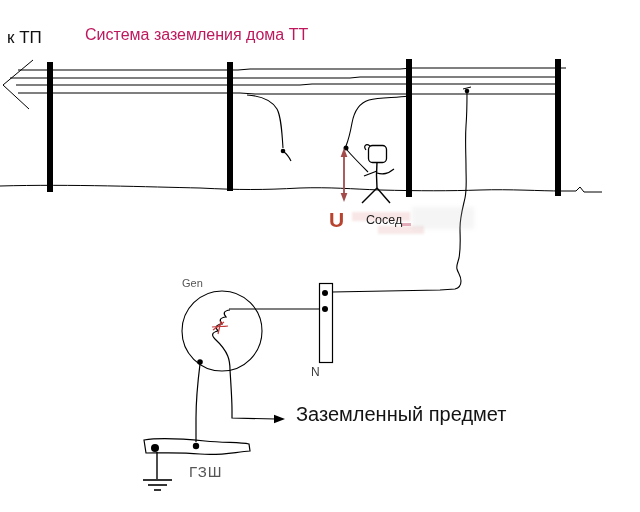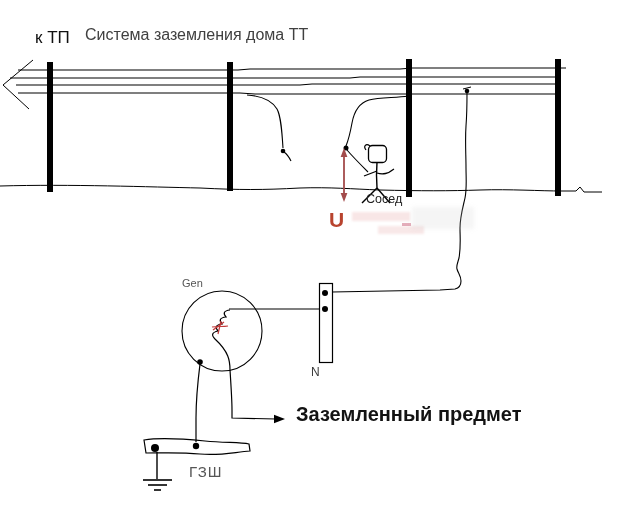--- a/index.html
+++ b/index.html
@@ -11,30 +11,30 @@
     overflow: hidden;
     font-family: "Liberation Sans", "DejaVu Sans", sans-serif;
   }
   #linework { position: absolute; left: 0; top: 0; }
   .stroke-ink   { stroke: var(--c-ink, #000); fill: none; }
   .fill-ink     { fill: var(--c-ink, #000); stroke: none; }
   .stroke-red   { stroke: var(--c-voltage-arrow, #a34b4b); fill: none; }
   .fill-red     { fill: var(--c-voltage-arrow, #a34b4b); stroke: none; }
   .stroke-mark  { stroke: var(--c-generator-mark, #c03a3a); fill: none; }
   .lbl { position: absolute; white-space: nowrap; color: #161616; }
-  .lbl-to-substation { left: 7px;  top: 28px;  font-size: 17px; color: #111; margin-left: 28px; }
-  .lbl-title         { left: 85px; top: 26px;  font-size: 16px; color: #404040; }
-  .lbl-neighbor      { left: 366px; top: 192px; font-size: 12.5px; color: #222; }
+  .lbl-to-substation { left: 7px;  top: 28px;  font-size: 17px; color: #111; }
+  .lbl-title         { left: 85px; top: 26px;  font-size: 16px; color: #be185d; }
+  .lbl-neighbor      { left: 366px; top: 213px; font-size: 12.5px; color: #222; }
   .lbl-voltage       { left: 329px; top: 208px; font-size: 21px; font-weight: bold;
                        color: var(--c-voltage-label, #b8432e); }
   .lbl-generator     { left: 182px; top: 277px; font-size: 11px; color: var(--c-label-gray, #555); }
   .lbl-neutral-bus   { left: 311px; top: 365px; font-size: 12px; color: #3a3a3a; }
   .lbl-gzsh          { left: 189px; top: 463px; font-size: 15px; letter-spacing: 1px;
                        color: var(--c-label-gray, #555); }
-  .lbl-grounded      { left: 296px; top: 403px; font-size: 20px; font-weight: 700; color: #131313; }
+  .lbl-grounded      { left: 296px; top: 403px; font-size: 20px; font-weight: 400; color: #131313; }
   .smudge { position: absolute; pointer-events: none; }
   .smudge-a { left: 352px; top: 212px; width: 58px; height: 9px;  background: rgba(242,205,205,.5);  filter: blur(1px); }
   .smudge-b { left: 378px; top: 226px; width: 46px; height: 8px;  background: rgba(243,214,214,.55); filter: blur(1px); }
   .smudge-c { left: 402px; top: 223px; width: 9px;  height: 3px;  background: rgba(214,130,150,.65); }
   .smudge-d { left: 412px; top: 207px; width: 62px; height: 22px; background: rgba(208,208,208,.22); filter: blur(2px); }
 </style>
 </head>
 <body>
 
 <div id="stage">

